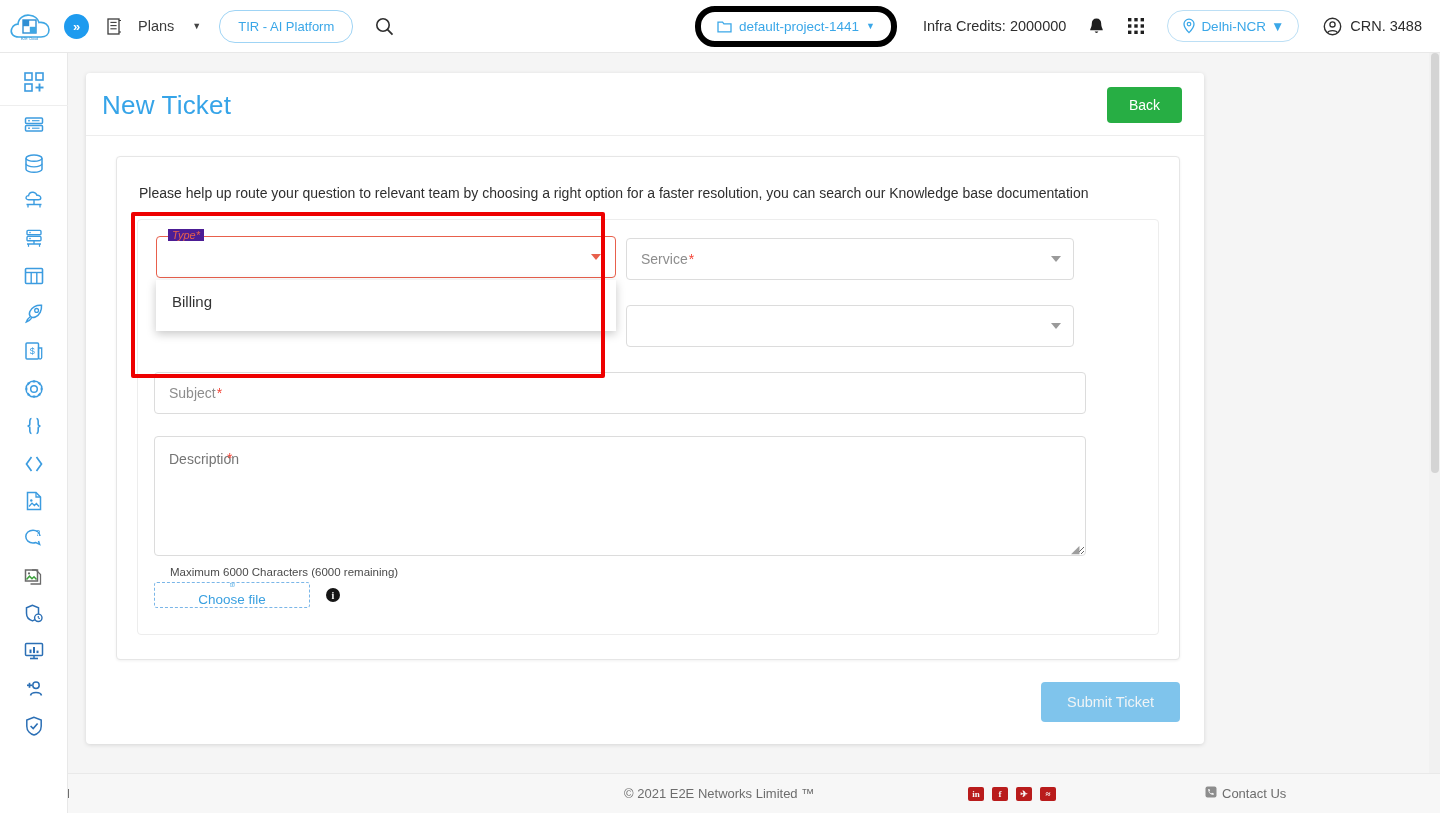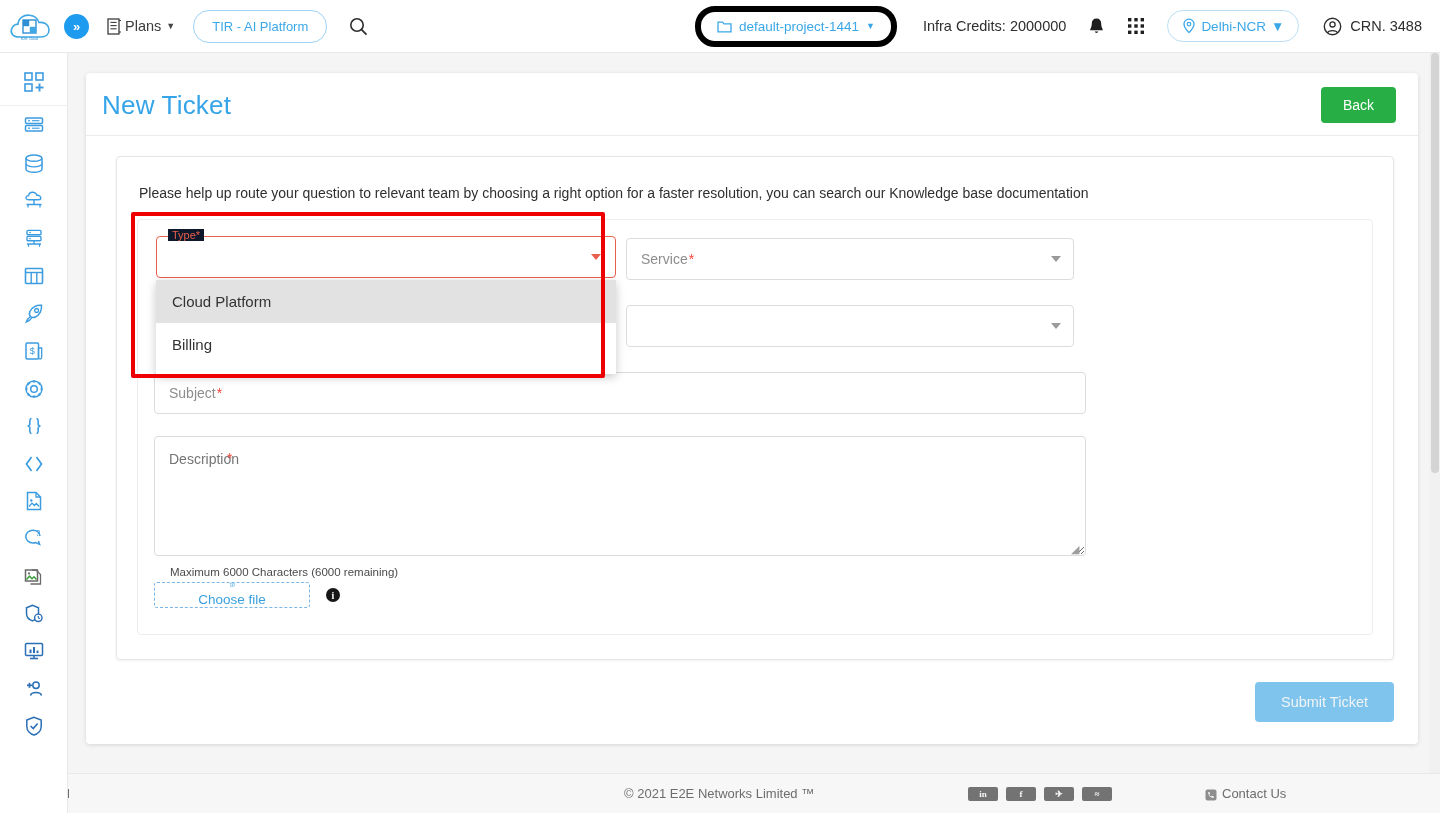--- a/index.html
+++ b/index.html
@@ -18,21 +18,21 @@
     border-bottom: 1px solid #e8e8e8; z-index: 40;
   }
   .logo-wrap { width: 60px; display:flex; align-items:center; justify-content:center; }
   .chev-btn {
     width: 25px; height: 25px; border-radius: 50%;
     background: #1e9bef; color: #fff; display: flex;
     align-items: center; justify-content: center;
     font-size: 13px; font-weight: bold; margin-left: 4px; cursor: pointer;
   }
   .plans-menu {
-    display: flex; align-items: center; gap: 3px;
+    display: flex; align-items: center; gap: 16px;
     margin-left: 18px; color: #3c3c3c; font-size: 14.5px; cursor: pointer;
   }
   .plans-menu .caret { font-size: 9px; margin-left:2px; color:#444; }
   .tir-pill {
     margin-left: 18px; border: 1px solid #9fd4f5; border-radius: 16px;
     color: #3aa7e8; font-size: 13px; padding: 8px 18px; cursor: pointer;
     white-space: nowrap;
   }
   .search-ic { margin-left: 22px; cursor: pointer; color:#333; display:flex; }
   .spacer { flex: 1; }
@@ -65,21 +65,21 @@
   }
   .side-sep { width: 68px; height:1px; background:#eeeeee; margin: 4px 0 2px; }
 
   
   .main {
     position: absolute; top: 53px; left: 68px;
     width: 1372px; height: 720px; background: #f5f5f5;
     padding: 20px 12px 0 18px; overflow: hidden;
   }
   .page-card {
-    background: #fff; border-radius: 4px; width: 1332px;
+    background: #fff; border-radius: 4px; width: 1118px;
     box-shadow: 0 1px 4px rgba(0,0,0,0.13);
     padding: 0 0 22px 0; position: relative;
   }
   .page-head {
     display: flex; align-items: center; justify-content: space-between;
     padding: 14px 22px 12px 16px; border-bottom: 1px solid #ededed;
   }
   .page-title { color: #36a4e8; font-size: 26px; font-weight: 400; letter-spacing: .2px;}
   .back-btn {
     background: #27ae44; color: #fff; border: none; border-radius: 4px;
@@ -118,22 +118,22 @@
   
   .type-field {
     position: absolute; left: 18px; top: 16px; width: 460px; z-index: 12;
   }
   .type-control {
     height: 42px; border: 1px solid #e8604c; border-radius: 4px;
     background: #fff; display: flex; align-items: center;
     padding: 0 14px; position: relative;
   }
   .type-legend {
-    position: absolute; top: -8px; left: 11px; background: #0f172a;
-    padding: 0 4px; font-size: 11px; color: #e8604c;
+    position: absolute; top: -8px; left: 11px; background: #4c1d95;
+    padding: 0 4px; font-size: 11px; color: #e8604c; font-style: italic;
   }
   .dropdown-panel {
     position: absolute; left: 18px; top: 60px; width: 460px;
     background: #fff; box-shadow: 0 3px 9px rgba(0,0,0,0.22);
     z-index: 14; padding: 0 0 8px 0;
   }
   .dd-item {
     height: 43px; display: flex; align-items: center; padding: 0 16px;
     font-size: 15px; color: #333; cursor: pointer;
   }
@@ -178,27 +178,27 @@
   
   .footer {
     position: absolute; bottom: 0; left: 0; width: 1440px; height: 40px;
     background: #f7f7f7; border-top: 1px solid #e9e9e9;
     display: flex; align-items: center; font-size: 13px; color: #6d6d6d;
   }
   .f-legal { margin-left: 38px; cursor: pointer; }
   .f-copy { position: absolute; left: 624px; color: #6d6d6d; }
   .f-social { position: absolute; left: 968px; display: flex; gap: 8px; }
   .soc {
-    width: 30px; height: 14px; background: #737373; border-radius: 2px;
+    width: 16px; height: 14px; background: #b91c1c; border-radius: 2px;
     display: flex; align-items: center; justify-content: center;
     color: #f7f7f7; font-size: 9px; font-weight: bold; cursor: pointer;
     font-family: "Liberation Serif", serif;
   }
   .f-contact {
-    position: absolute; left: 1205px; display: flex; align-items: flex-end;
+    position: absolute; left: 1205px; display: flex; align-items: flex-start;
     gap: 5px; cursor: pointer; color: #6d6d6d;
   }
   
   .scrollbar {
     position: absolute; top: 53px; right: 0; width: 11px; height: 720px;
     background: #f1f1f1; z-index: 35;
   }
   .scroll-thumb {
     position: absolute; top: 0; right: 1px; width: 8px; height: 420px;
     background: #d4d4d4; border-radius: 4px;
@@ -527,21 +527,20 @@
 
           <div class="type-field">
             <div class="type-control">
               <span class="type-legend"><span>Type</span><span>*</span></span>
               <span style="flex:1;"></span>
               <span class="arrow-dn red"></span>
             </div>
           </div>
 
           <div class="dropdown-panel">
-            <div class="dd-item active">Cloud Platform</div>
             <div class="dd-item">Billing</div>
           </div>
         </div>
       </div>
 
       <div class="submit-row">
         <button class="submit-btn">Submit Ticket</button>
       </div>
     </div>
   </div>

